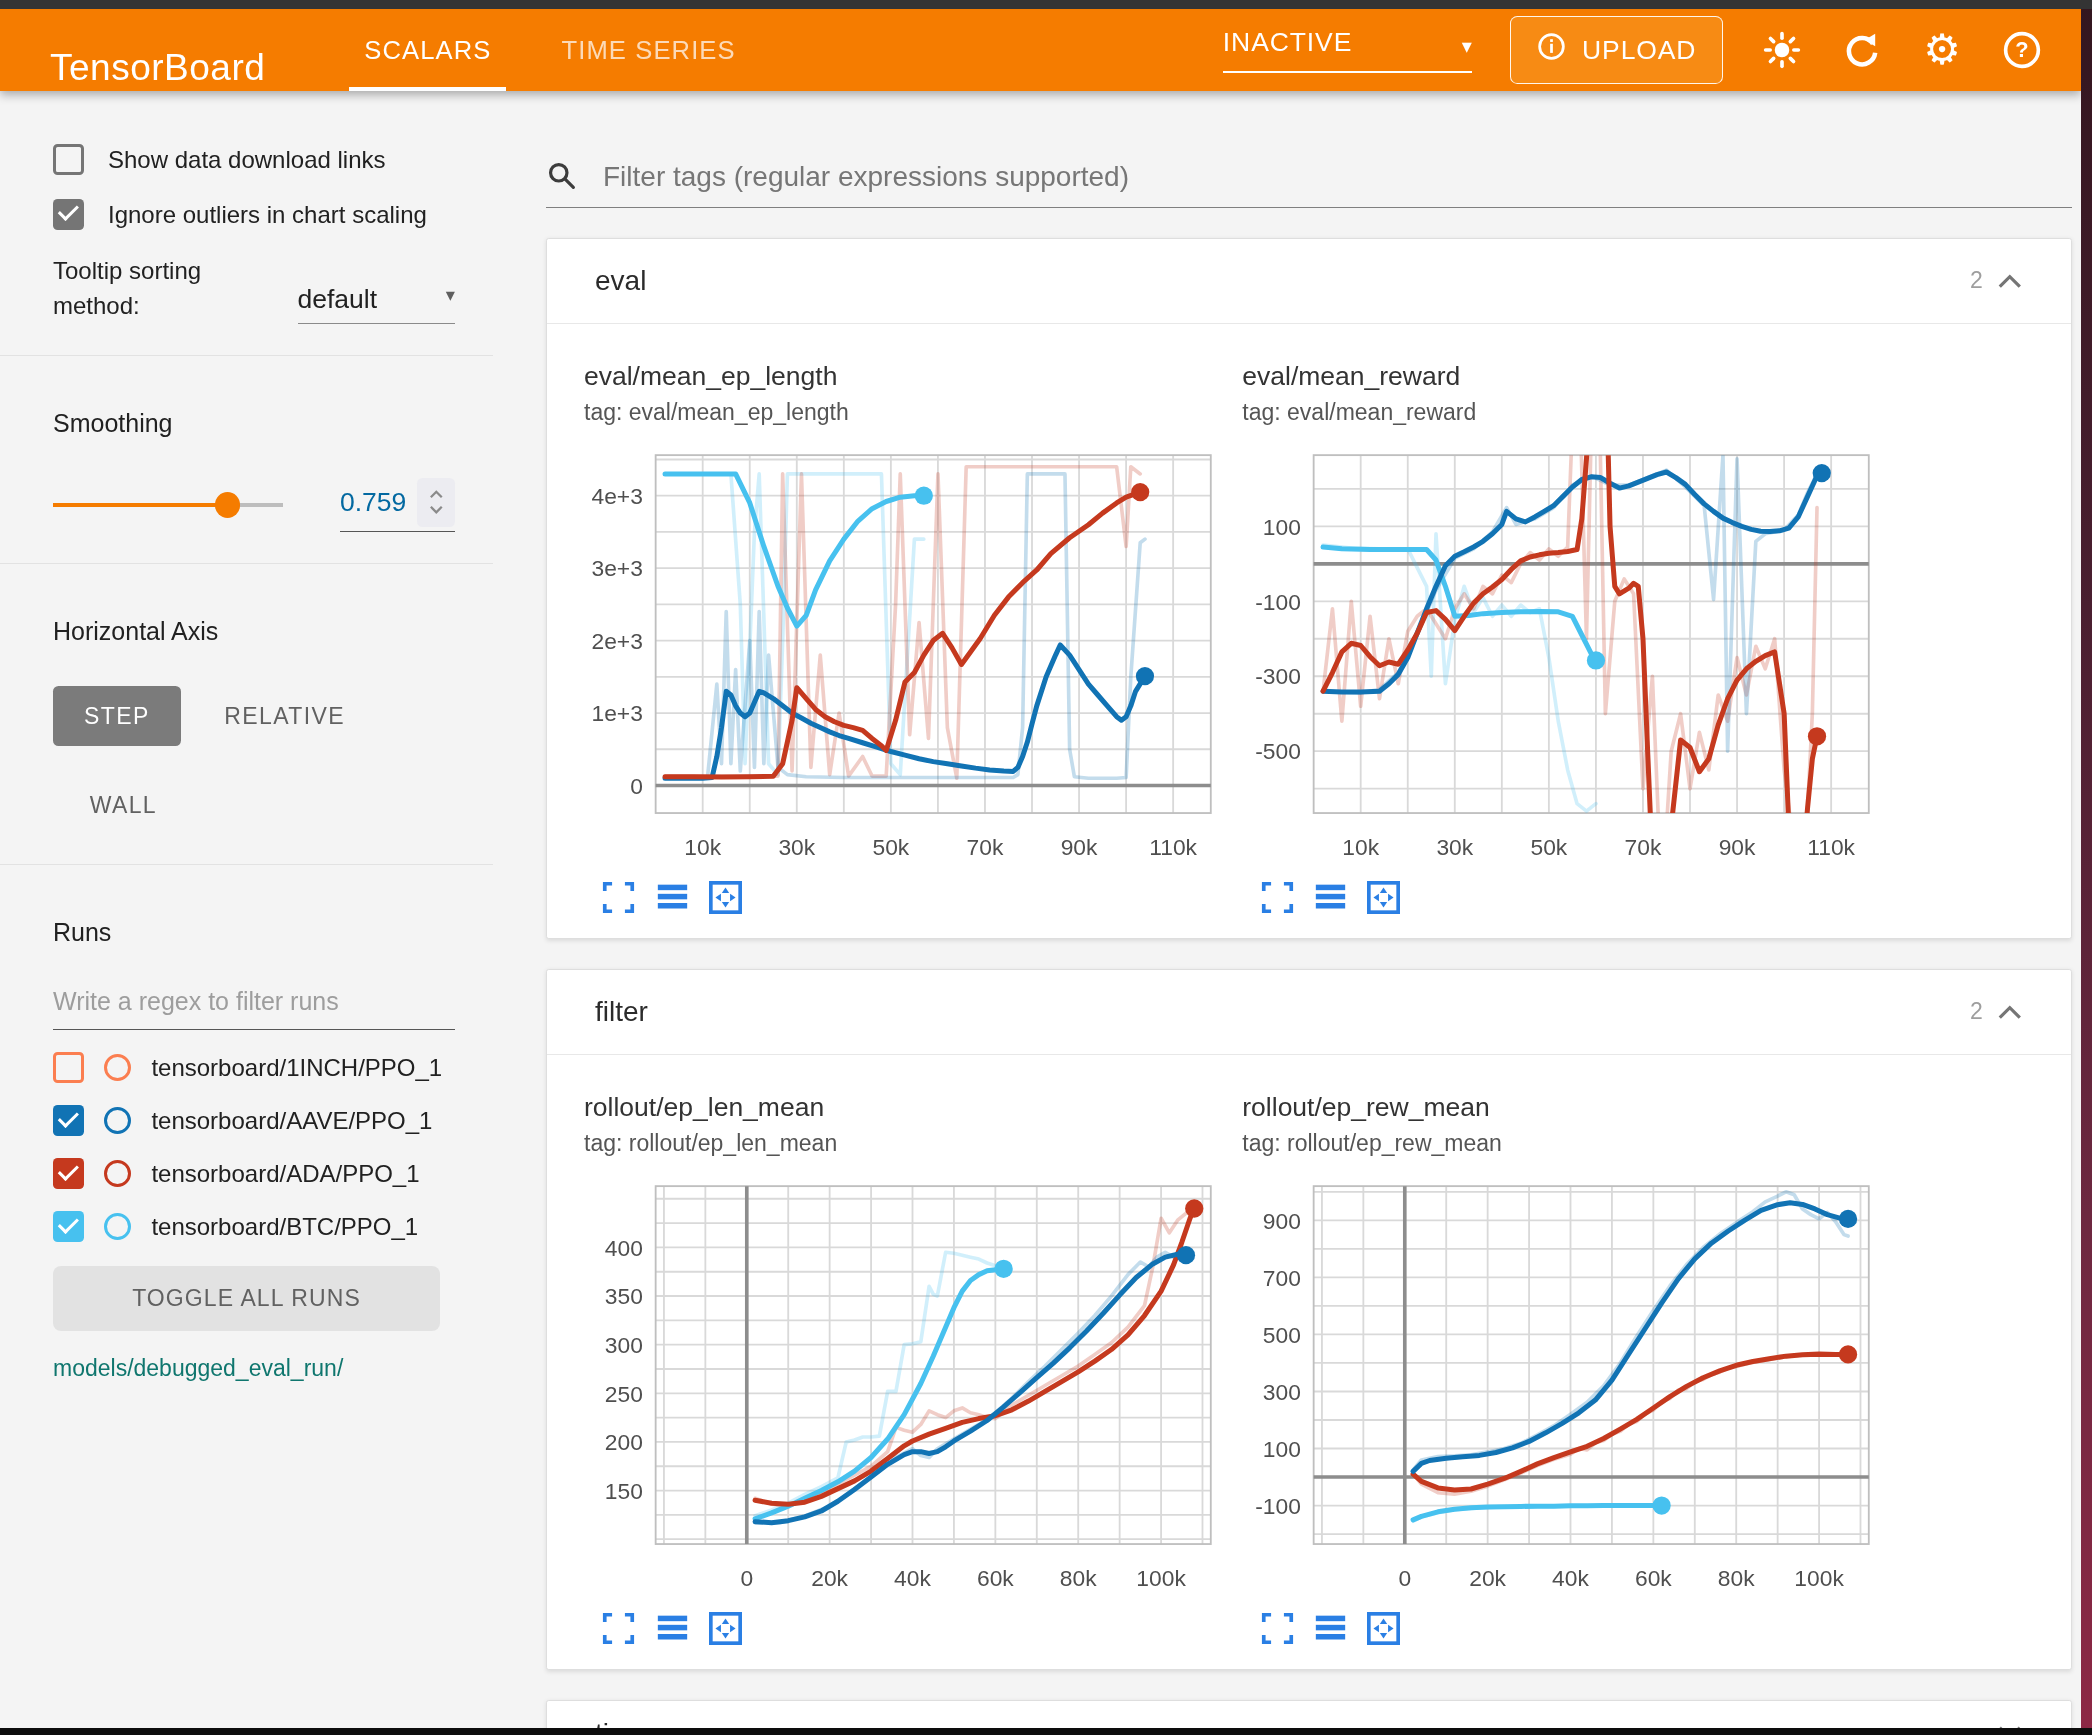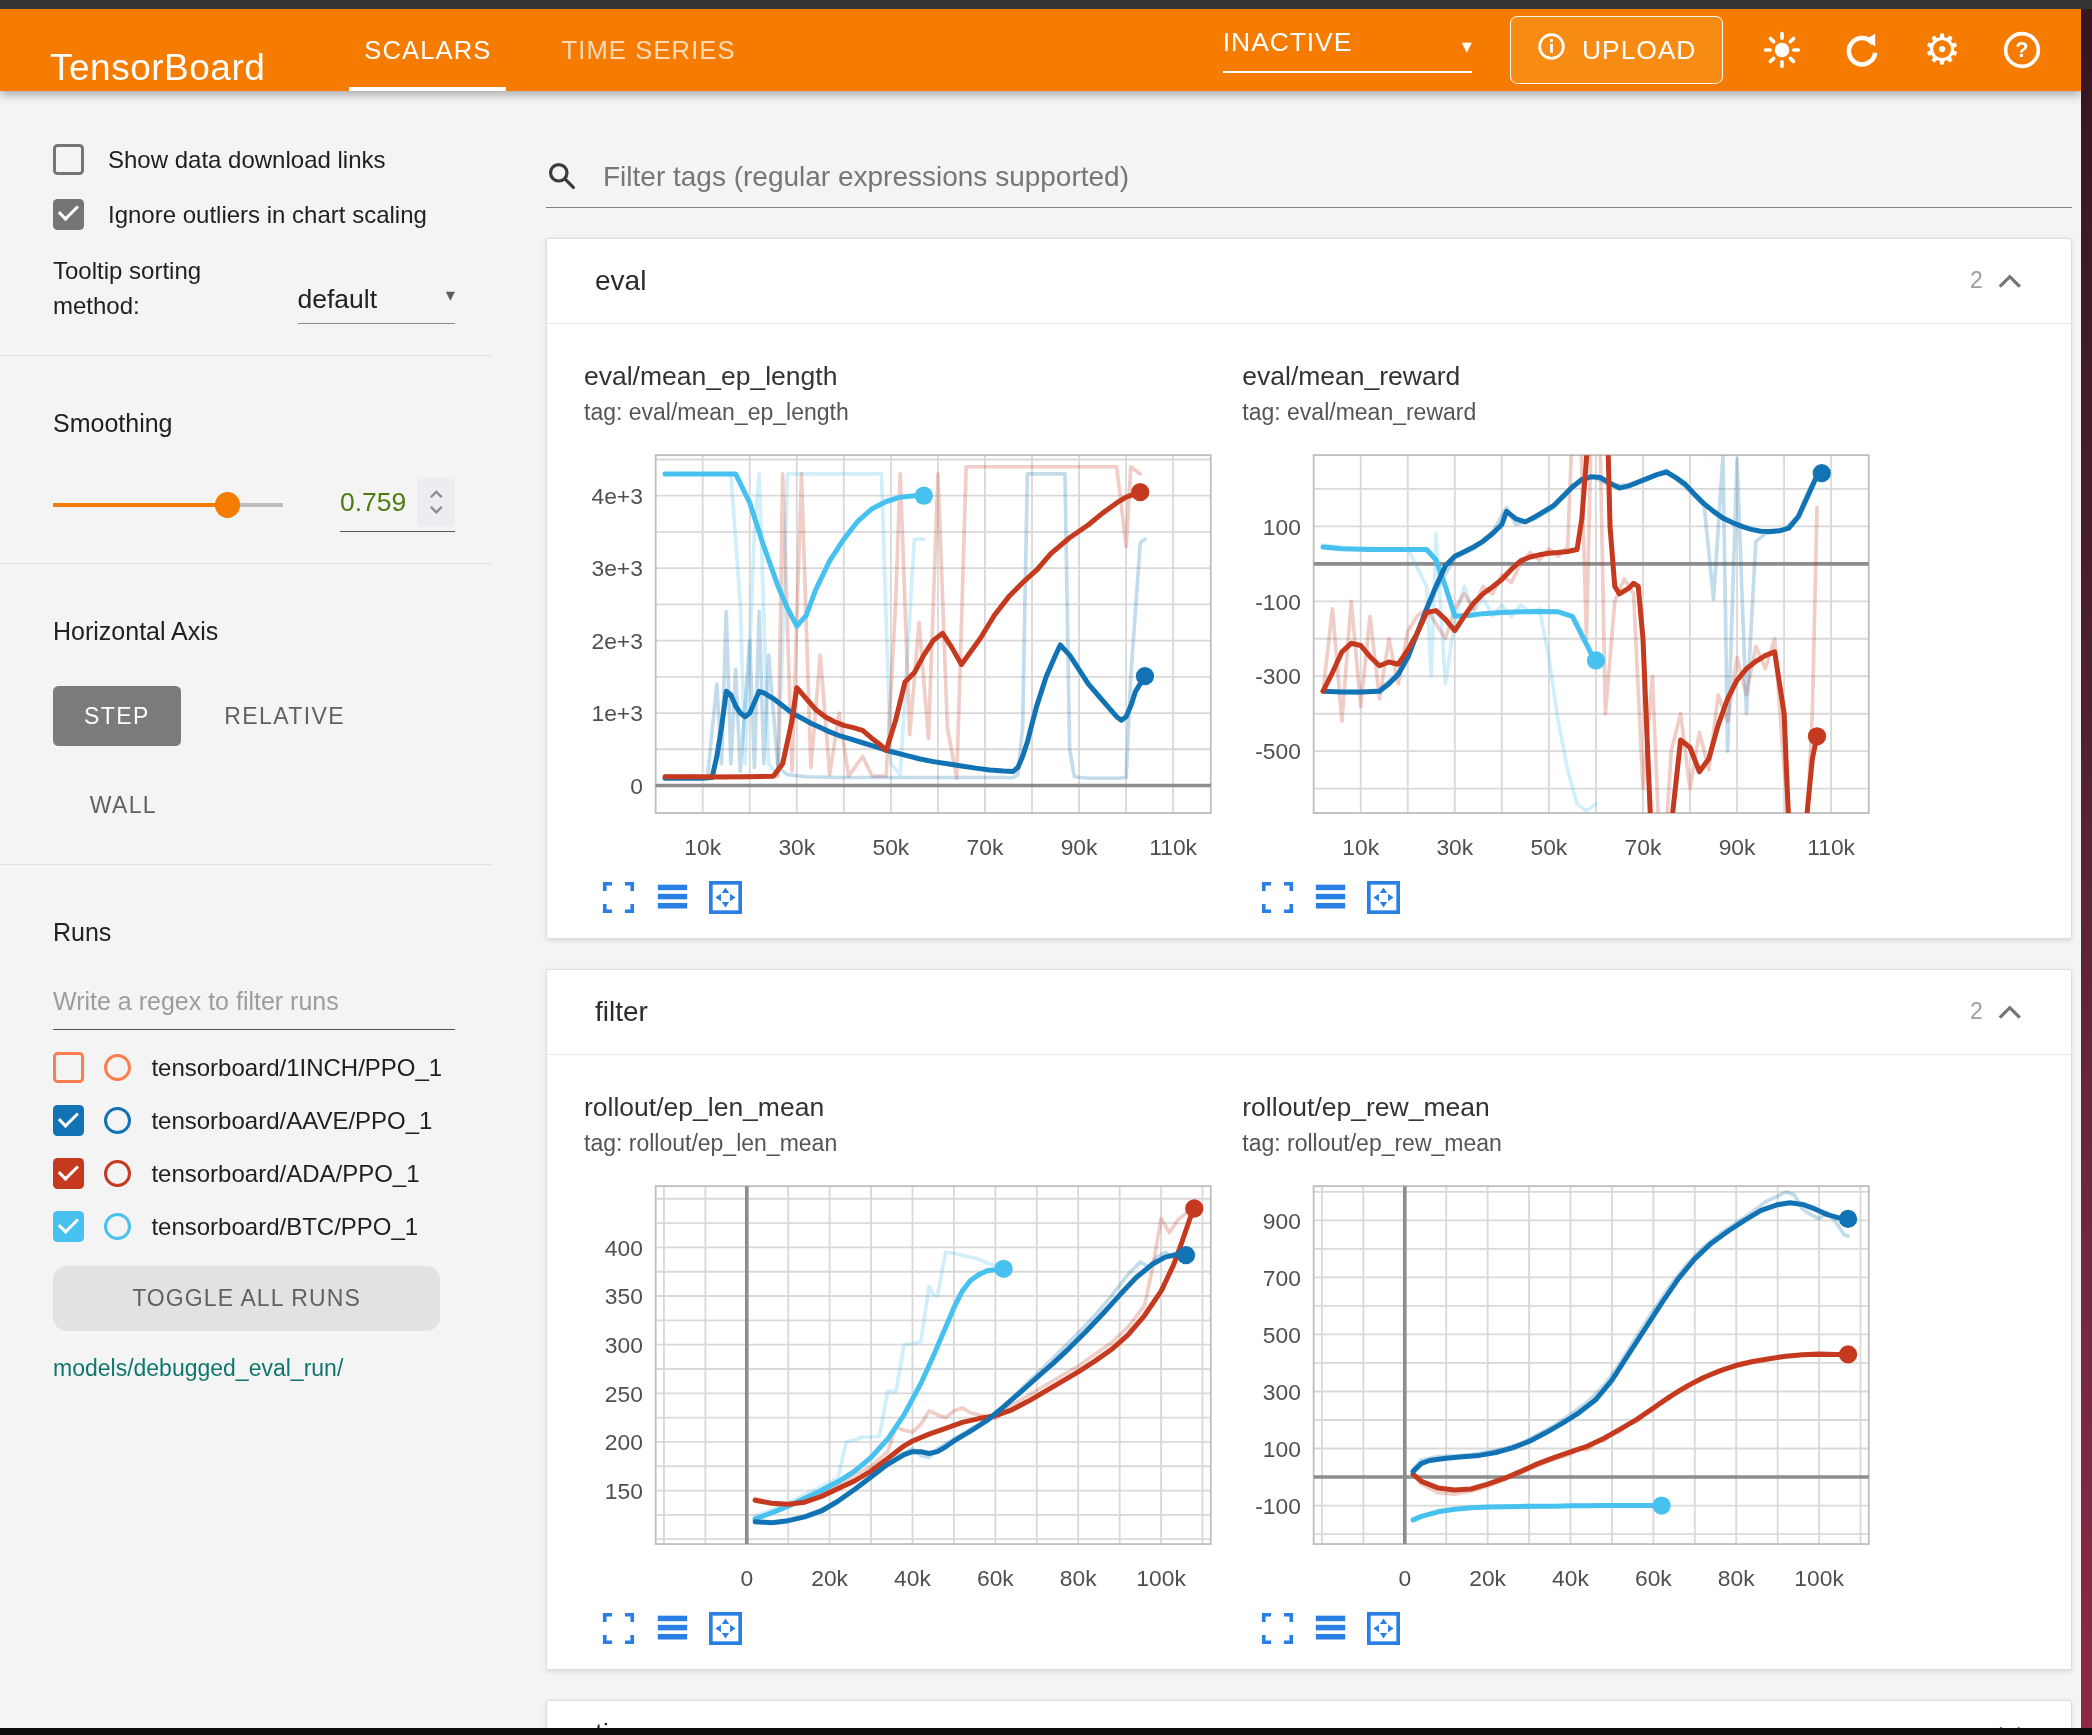--- a/index.html
+++ b/index.html
@@ -61,38 +61,38 @@
     border-bottom:1.8px solid #8a8a8a; padding-bottom:7.3px; cursor:pointer; }
   .dd-select .dd-value { font-size:26.5px; color:#212121; }
   .dd-select .caret { color:#5f5f5f; font-size:18.3px; }
 
   .block-title { font-size:25px; color:#212121; margin-bottom:40px; }
   .slider-row { display:flex; align-items:center; }
   .slider { position:relative; width:230px; height:3.7px; background:#bdbdbd; flex-shrink:0; cursor:pointer; }
   .slider-fill { height:3.7px; background:#f57c00; }
   .slider-thumb { position:absolute; top:-11px; width:25.6px; height:25.6px; border-radius:50%; background:#f57c00; margin-left:-12.8px; }
   .smooth-box { margin-left:auto; display:flex; align-items:center; border-bottom:1.8px solid #555; padding-bottom:4.6px; }
-  .smooth-input { width:77px; border:none; background:transparent; font-size:26.5px; color:#4d7c0f;
+  .smooth-input { width:77px; border:none; background:transparent; font-size:26.5px; color:#0369a1;
     font-family:"Liberation Sans",sans-serif; text-align:left; outline:none; padding:0; }
   .spinner { width:38px; height:49px; background:#ececf1; border-radius:5.5px; display:flex; flex-direction:column;
     align-items:center; justify-content:center; gap:5.5px; cursor:pointer; }
 
   .axis-row1 { display:flex; align-items:center; gap:40px; margin-bottom:31px; }
   .axis-btn { font-size:23px; letter-spacing:1.4px; color:#616161; cursor:pointer; padding:14.6px 3.7px;
     background:transparent; border:none; font-family:"Liberation Sans",sans-serif; }
   .axis-btn.active { background:#7b7b7b; color:#fff; border-radius:5.5px; padding:16.4px 31px; }
   .axis-wall { margin-left:33px; }
 
   .runs-filter { width:100%; border:none; border-bottom:1.8px solid #555; background:transparent; outline:none;
     font-size:25px; padding:0 0 12.8px 0; color:#212121; font-family:"Liberation Sans",sans-serif; margin-top:12.8px; }
   .runs-filter::placeholder { color:#9d9d9d; }
   .run-row { display:flex; align-items:center; gap:20px; margin-top:22px; cursor:pointer; }
   .ring { width:27.4px; height:27.4px; border-radius:50%; border:3.7px solid var(--c); flex-shrink:0; }
   .run-label { font-size:24px; color:#212121; white-space:nowrap; }
-  .toggle-all { margin-top:24px; width:387px; background:#e2e2e2; border:none; border-radius:14px;
+  .toggle-all { margin-top:24px; width:387px; background:#e2e2e2; border:none; border-radius:8px;
     color:#616161; font-size:23px; letter-spacing:1.1px; padding:19px 0; cursor:pointer;
     font-family:"Liberation Sans",sans-serif; }
   .runs-path { margin-top:24px; color:#0f766e; font-size:23px; }
 
   main.main { flex:1; padding:69px 9.1px 0 53px; overflow:hidden; }
   .search-row { display:flex; align-items:center; gap:24px; border-bottom:1.8px solid #7f7f7f; padding-bottom:12.8px; }
   .search-input { flex:1; border:none; background:transparent; outline:none; font-size:28px; color:#333;
     font-family:"Liberation Sans",sans-serif; }
   .search-input::placeholder { color:#767676; }
 

